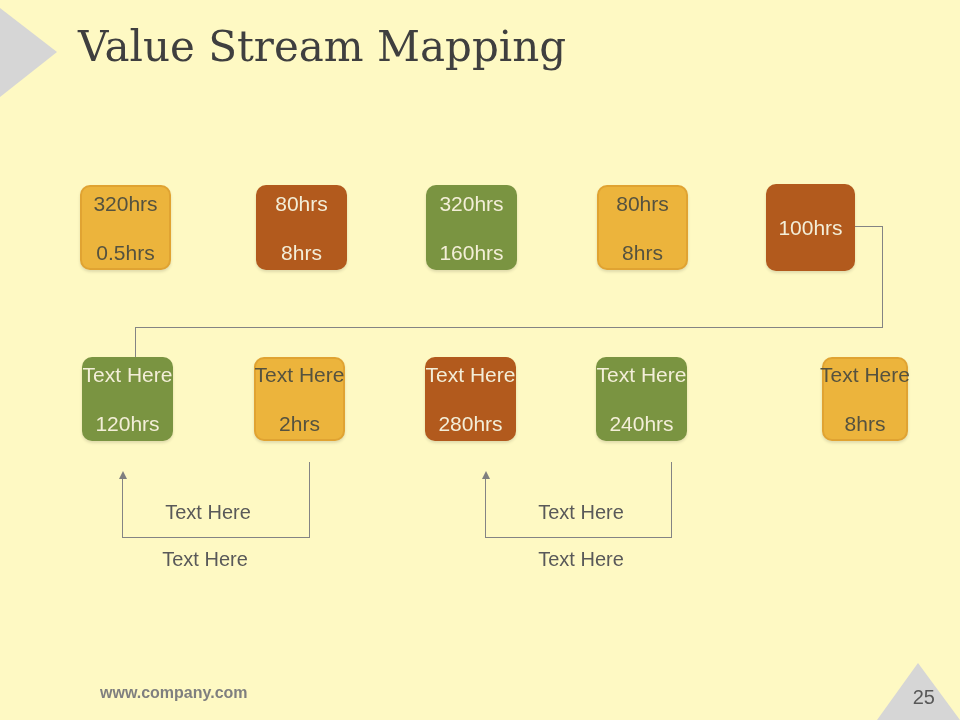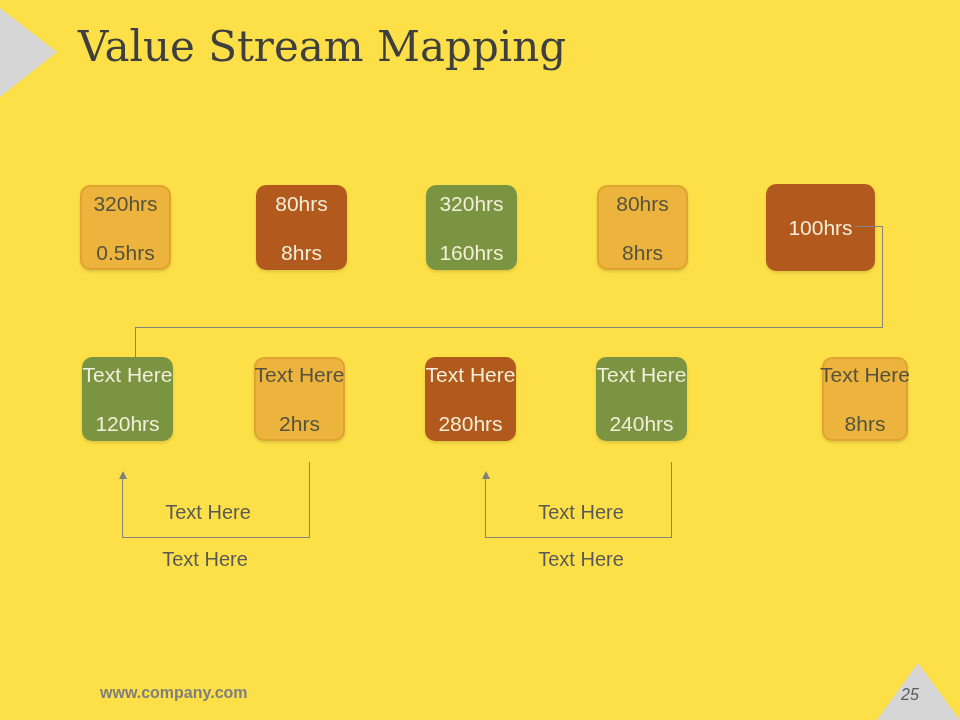--- a/index.html
+++ b/index.html
@@ -1,18 +1,18 @@
 <!DOCTYPE html>
 <html><head>
 <meta charset="utf-8">
 <style>
   html,body { margin:0; padding:0; }
   body { width:960px; height:720px; background:#ffffff; overflow:hidden;
          font-family:"Liberation Sans", sans-serif; }
-  .slide { position:relative; width:960px; height:720px; background:#fde047; }
+  .slide { position:relative; width:960px; height:720px; background:#fef9c3; }
 
   
   .tri-topleft { position:absolute; left:0; top:8; width:0; height:0;
     border-top:44px solid transparent; border-bottom:45px solid transparent;
     border-left:57px solid #d6d6d6; top:8px; }
   .tri-bottomright { position:absolute; left:877px; top:663px; width:0; height:0;
     border-left:41px solid transparent; border-right:42px solid transparent;
     border-bottom:57px solid #d6d6d6; }
 
   .title { position:absolute; left:78px; top:22px;
@@ -39,22 +39,22 @@
   .vline { width:1px; }
 
   .arrow-up { position:absolute; width:0; height:0;
     border-left:4px solid transparent; border-right:4px solid transparent;
     border-bottom:8px solid #7f7f7f; }
 
   .callout-label { position:absolute; width:150px; text-align:center;
     font-size:20px; color:#595959; line-height:24px; }
 
   .footer-url { position:absolute; left:100px; top:684px; font-size:16px; color:#7f7f7f;font-weight:bold; }
-  .page-number { position:absolute; left:901px; top:686px; width:34px; text-align:left;
-    font-size:16px; color:#595959; z-index:2;font-style:italic; }
+  .page-number { position:absolute; left:901px; top:686px; width:34px; text-align:right;
+    font-size:20px; color:#595959; z-index:2; }
 </style>
 </head>
 <body>
 
 <div class="slide">
 
   <div class="tri-topleft"></div>
   <div class="tri-bottomright"></div>
 
   <div class="title">Value Stream Mapping</div>
@@ -68,21 +68,21 @@
     <span class="bline">8hrs</span>
   </div>
   <div class="box green r1" style="left:426px;">
     <span class="bline">320hrs</span>
     <span class="bline">160hrs</span>
   </div>
   <div class="box yellow r1" style="left:597px;">
     <span class="bline">80hrs</span>
     <span class="bline">8hrs</span>
   </div>
-  <div class="box orange r1 single" style="left:766px; top:184px; height:87px; width:109px;">
+  <div class="box orange r1 single" style="left:766px; top:184px; height:87px; width:89px;">
     <span class="bline">100hrs</span>
   </div>
 
   <div class="line hline" style="left:855px; top:226px; width:27px;"></div>
   <div class="line vline" style="left:882px; top:226px; height:101px;"></div>
   <div class="line hline" style="left:135px; top:327px; width:748px;"></div>
   <div class="line vline" style="left:135px; top:327px; height:30px;"></div>
 
   <div class="box green r2" style="left:82px;">
     <span class="bline">Text Here</span>

